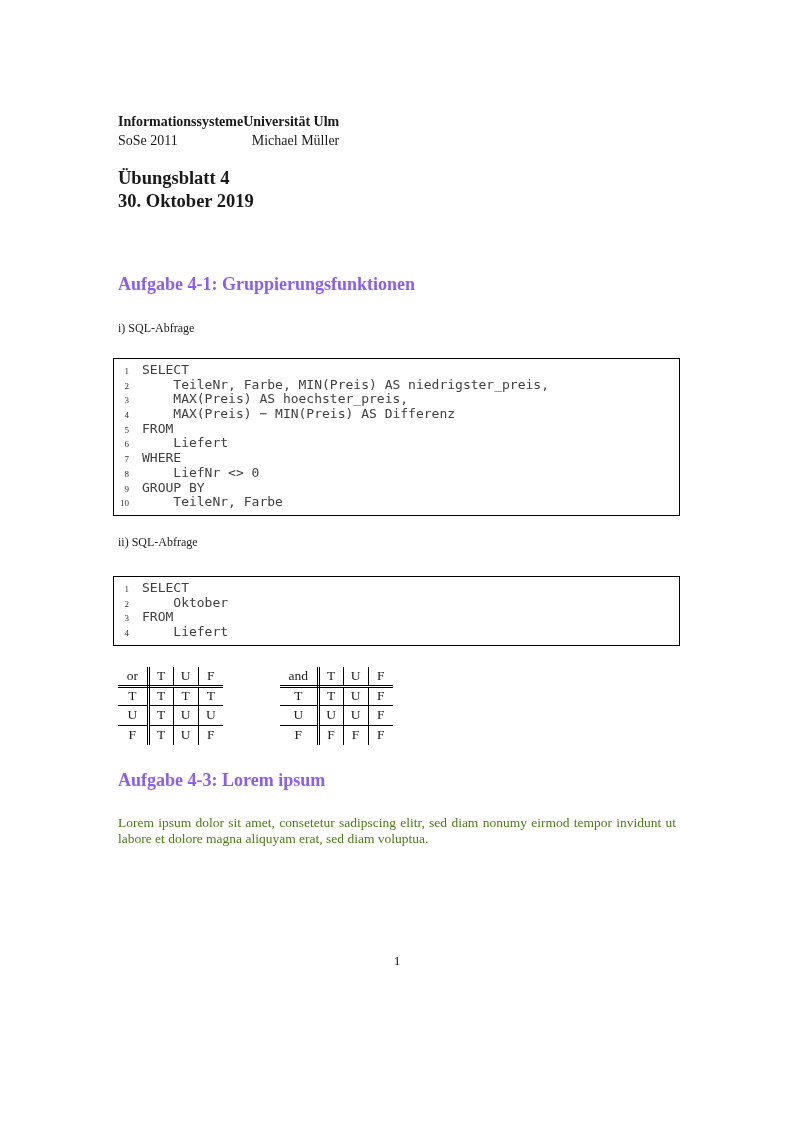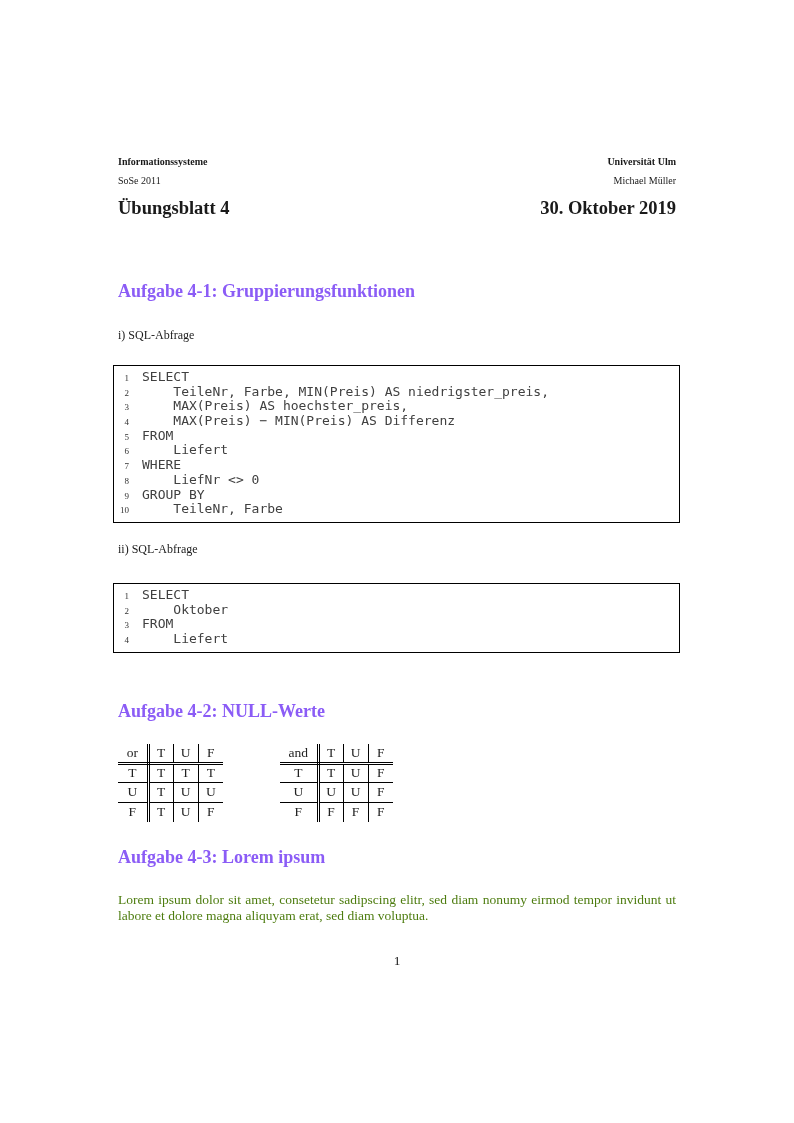--- a/index.html
+++ b/index.html
@@ -9,35 +9,34 @@
     width: 794px;
     height: 1123px;
     background: #ffffff;
     padding: 112px 118px 0 118px;
     font-family: "Liberation Serif", "DejaVu Serif", serif;
     color: #1a1a1a;
     overflow: hidden;
   }
   .header-row {
     display: flex;
-    justify-content: space-between;
-    font-size: 10px;
+    font-size: 14px;
     line-height: 19px;
-    margin-top: 40px;
   }
   .header-left { text-align: left; }
   .header-right { text-align: right; }
   .bold { font-weight: bold; }
   .title-row {
     display: flex;
     justify-content: space-between;
-    margin-top: 7px;
+    margin-top: 17px;
     font-size: 18.5px;
     line-height: 23px;
     font-weight: bold;
+    flex-direction: column;
   }
   h2.section-heading {
     font-size: 18px;
     line-height: 23px;
     font-weight: bold;
     color: #8b5cf6;
   }
   .s1 { margin-top: 60px; }
   .s2 { margin-top: 47px; }
   .s3 { margin-top: 24px; }
@@ -159,21 +158,20 @@
 
   <div class="sub-label sub2">ii) SQL-Abfrage</div>
 
   <div class="code-block cb2">
     <div class="code-line"><span class="lineno">1</span><span class="code-text">SELECT</span></div>
     <div class="code-line"><span class="lineno">2</span><span class="code-text">    Oktober</span></div>
     <div class="code-line"><span class="lineno">3</span><span class="code-text">FROM</span></div>
     <div class="code-line"><span class="lineno">4</span><span class="code-text">    Liefert</span></div>
   </div>
 
-  <h2 class="section-heading s2">Aufgabe 4-2: NULL-Werte</h2>
 
   <div class="tables-row">
 
     <table class="truth-table tt-or">
       <tbody>
           <tr class="hdr">
         <td class="c-op">or</td>
         <td class="c-mid">T</td>
         <td class="c-mid">U</td>
         <td>F</td>

